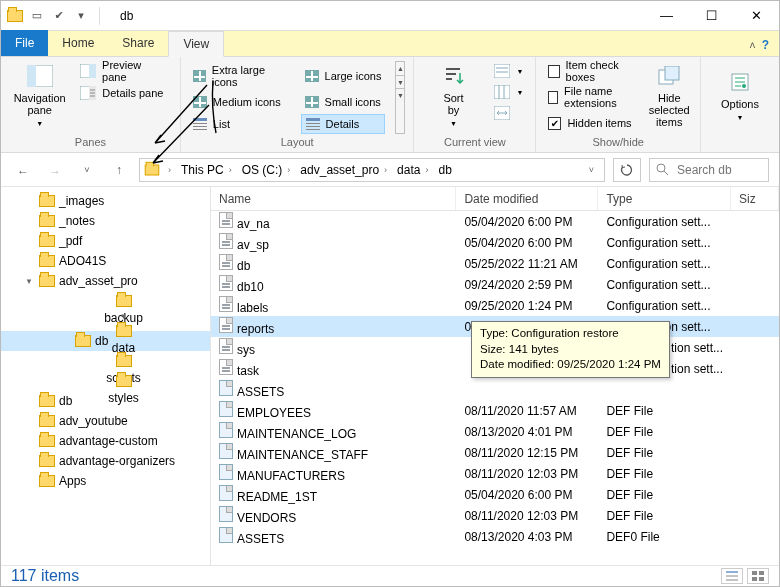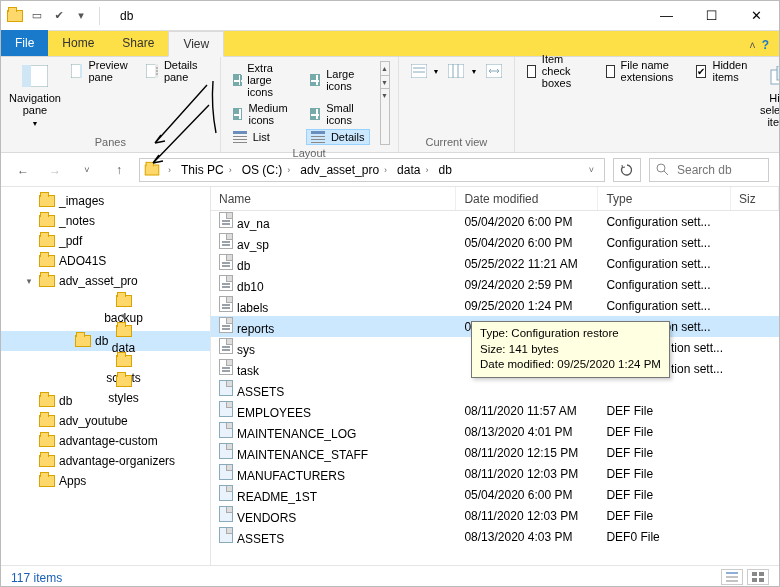--- a/index.html
+++ b/index.html
@@ -28,36 +28,36 @@
     width:16px; height:12px; background:#ffd86b; border:1px solid #d9a400;
     position:relative;
   }
   .folder-mini::before{ content:""; position:absolute; top:-4px; left:0; width:7px; height:4px; background:#ffd86b; border:1px solid #d9a400; border-bottom:none;}
   .qat-item { width:16px; height:16px; display:flex; align-items:center; justify-content:center; color:#555; font-size:11px;}
   .qat-sep { width:1px; height:18px; background:#ddd; margin:0 4px;}
   .titlebar .title-text { margin-left:10px; color:#000; }
   .wincontrols { margin-left:auto; display:flex; }
   .wincontrols div { width:45px; height:30px; display:flex; align-items:center; justify-content:center; font-size:13px;}
   
-  .tabstrip { height:26px; display:flex; align-items:flex-end; border-bottom:1px solid #dadada; background:#fde047;}
+  .tabstrip { height:26px; display:flex; align-items:flex-end; border-bottom:1px solid #dadada; background:#fef9c3;}
   .tab-file {
     background:#1979ca; color:#fff; padding:5px 14px; font-size:12px; height:26px; display:flex; align-items:center;
   }
   .tab { padding:5px 14px; height:26px; display:flex; align-items:center; color:#333;}
   .tab.active { background:#f5f5f5; border:1px solid #dadada; border-bottom:1px solid #f5f5f5; position:relative; top:1px;}
   .ribbon-collapse { margin-left:auto; padding:4px 10px; display:flex; gap:6px; align-items:center;}
   
   .ribbon { height:96px; background:#f5f5f5; border-bottom:1px solid #dadada; display:flex; }
   .ribbon-group { border-right:1px solid #e1e1e1; padding:4px 8px 2px 8px; display:flex; flex-direction:column; position:relative;}
   .ribbon-group-body { flex:1; display:flex; gap:6px; align-items:flex-start;}
   .ribbon-group-label { text-align:center; font-size:11px; color:#666; padding:2px 0;}
   .ribbon-bigbtn { display:flex; flex-direction:column; align-items:center; justify-content:center; width:62px; height:70px; gap:4px; font-size:11px; text-align:center; line-height:1.1;}
   .ribbon-bigbtn .ic { width:28px; height:24px; display:flex; align-items:center; justify-content:center;}
   .ribbon-smallbtn { display:flex; align-items:center; gap:6px; padding:2px 4px; font-size:11px; height:20px;}
-  .col { display:flex; flex-direction:row; gap:2px;}
+  .col { display:flex; flex-direction:column; gap:2px;}
   .layout-grid { display:grid; grid-template-columns:auto auto; gap:2px 10px;}
   .layout-item { display:flex; align-items:center; gap:6px; font-size:11px; padding:1px 4px; }
   .layout-item.selected { background:#cce8ff; border:1px solid #99d1ff;}
   .layout-icongrid { width:14px; height:12px; display:inline-block; border:1px solid #7aa; background:
     linear-gradient(#7aa,#7aa) 0 0/5px 5px no-repeat,
     linear-gradient(#7aa,#7aa) 7px 0/5px 5px no-repeat,
     linear-gradient(#7aa,#7aa) 0 7px/5px 5px no-repeat,
     linear-gradient(#7aa,#7aa) 7px 7px/5px 5px no-repeat,
     #fff;
   }
@@ -104,21 +104,21 @@
   .file-ic::after{ content:""; position:absolute; top:0; right:0; width:5px; height:5px; background:#ddd; border-left:1px solid #aaa; border-bottom:1px solid #aaa;}
   .file-ic.cfg::before{ content:""; position:absolute; left:2px; right:2px; top:7px; height:2px; background:#9aa1a8; box-shadow:0 3px 0 #9aa1a8;}
   .file-ic.def{ background:#eaf3fb; border-color:#8ab;}
   .tooltip {
     position:absolute; top:134px; left:260px;
     background:#ffffe1; border:1px solid #767676; padding:4px 8px;
     font-size:11.5px; line-height:1.35; box-shadow:2px 2px 4px rgba(0,0,0,.2);
     z-index:5; white-space:nowrap;
   }
   
-  .status { height:20px; border-top:1px solid #e5e5e5; display:flex; align-items:flex-end; gap:16px; padding:0 10px; color:#1a5fb4; font-size:12px;}
+  .status { height:20px; border-top:1px solid #e5e5e5; display:flex; align-items:center; gap:16px; padding:0 10px; color:#1a5fb4; font-size:16px;}
   .status .views{ margin-left:auto; display:flex; gap:4px;}
   .status .views div{ width:22px; height:16px; border:1px solid #ccc; display:flex; align-items:center; justify-content:center;}
   svg{ display:block;}
 </style>
 </head>
 <body>
 
 <div class="titlebar">
   <div class="title-icons">
     <span class="folder-mini"></span>
@@ -216,20 +216,33 @@
         <div>▲</div>
         <div>▼</div>
         <div>▼</div>
       </div>
     </div>
     <div class="ribbon-group-label">Layout</div>
   </div>
 
   <div class="ribbon-group">
     <div class="ribbon-group-body">
+      <div class="ribbon-bigbtn">
+        <span class="ic">
+          <svg width="22" height="22">
+              <line x1="4" y1="4" x2="18" y2="4" stroke="#555" stroke-width="2"></line>
+              <line x1="4" y1="9" x2="14" y2="9" stroke="#555" stroke-width="2"></line>
+              <line x1="4" y1="14" x2="10" y2="14" stroke="#555" stroke-width="2"></line>
+              <path d="M18 8 L18 18 M15 15 L18 18 L21 15" stroke="#2a7" fill="none" stroke-width="1.5"></path>
+            </svg>
+        </span>
+        <span style="white-space:pre-line;">Sort
+by</span>
+        <span style="font-size:7px;">▼</span>
+      </div>
       <div class="col" style="gap:1px;">
         <div class="ribbon-smallbtn">
             <svg width="16" height="14">
               <rect width="16" height="14" fill="#fff" stroke="#8ab"></rect>
               <line x1="2" y1="4" x2="14" y2="4" stroke="#8ab"></line>
               <line x1="2" y1="8" x2="14" y2="8" stroke="#8ab"></line>
             </svg>
             <span style="font-size:7px">▼</span>
           </div>
         <div class="ribbon-smallbtn">
@@ -271,20 +284,21 @@
         <span class="ic">
             <svg width="24" height="20">
               <rect x="2" y="4" width="14" height="14" fill="#fff" stroke="#8ab"></rect>
               <rect x="8" y="0" width="14" height="14" fill="#dfeffb" stroke="#8ab"></rect>
             </svg>
           </span>
         <span style="white-space:pre-line;">Hide selected
 items</span>
       </div>
     </div>
+    <div class="ribbon-group-label">Show/hide</div>
   </div>
 
   <div class="ribbon-group" style="border-right:none;">
     <div class="ribbon-group-body">
       <div class="ribbon-bigbtn">
         <span class="ic">
             <svg width="22" height="22">
               <rect x="3" y="3" width="16" height="16" fill="#fff" stroke="#8aa"></rect>
               <path d="M6 7 L16 7 M6 11 L16 11 M6 15 L12 15" stroke="#2a7"></path>
               <circle cx="15" cy="15" r="2" fill="#2a7"></circle>

